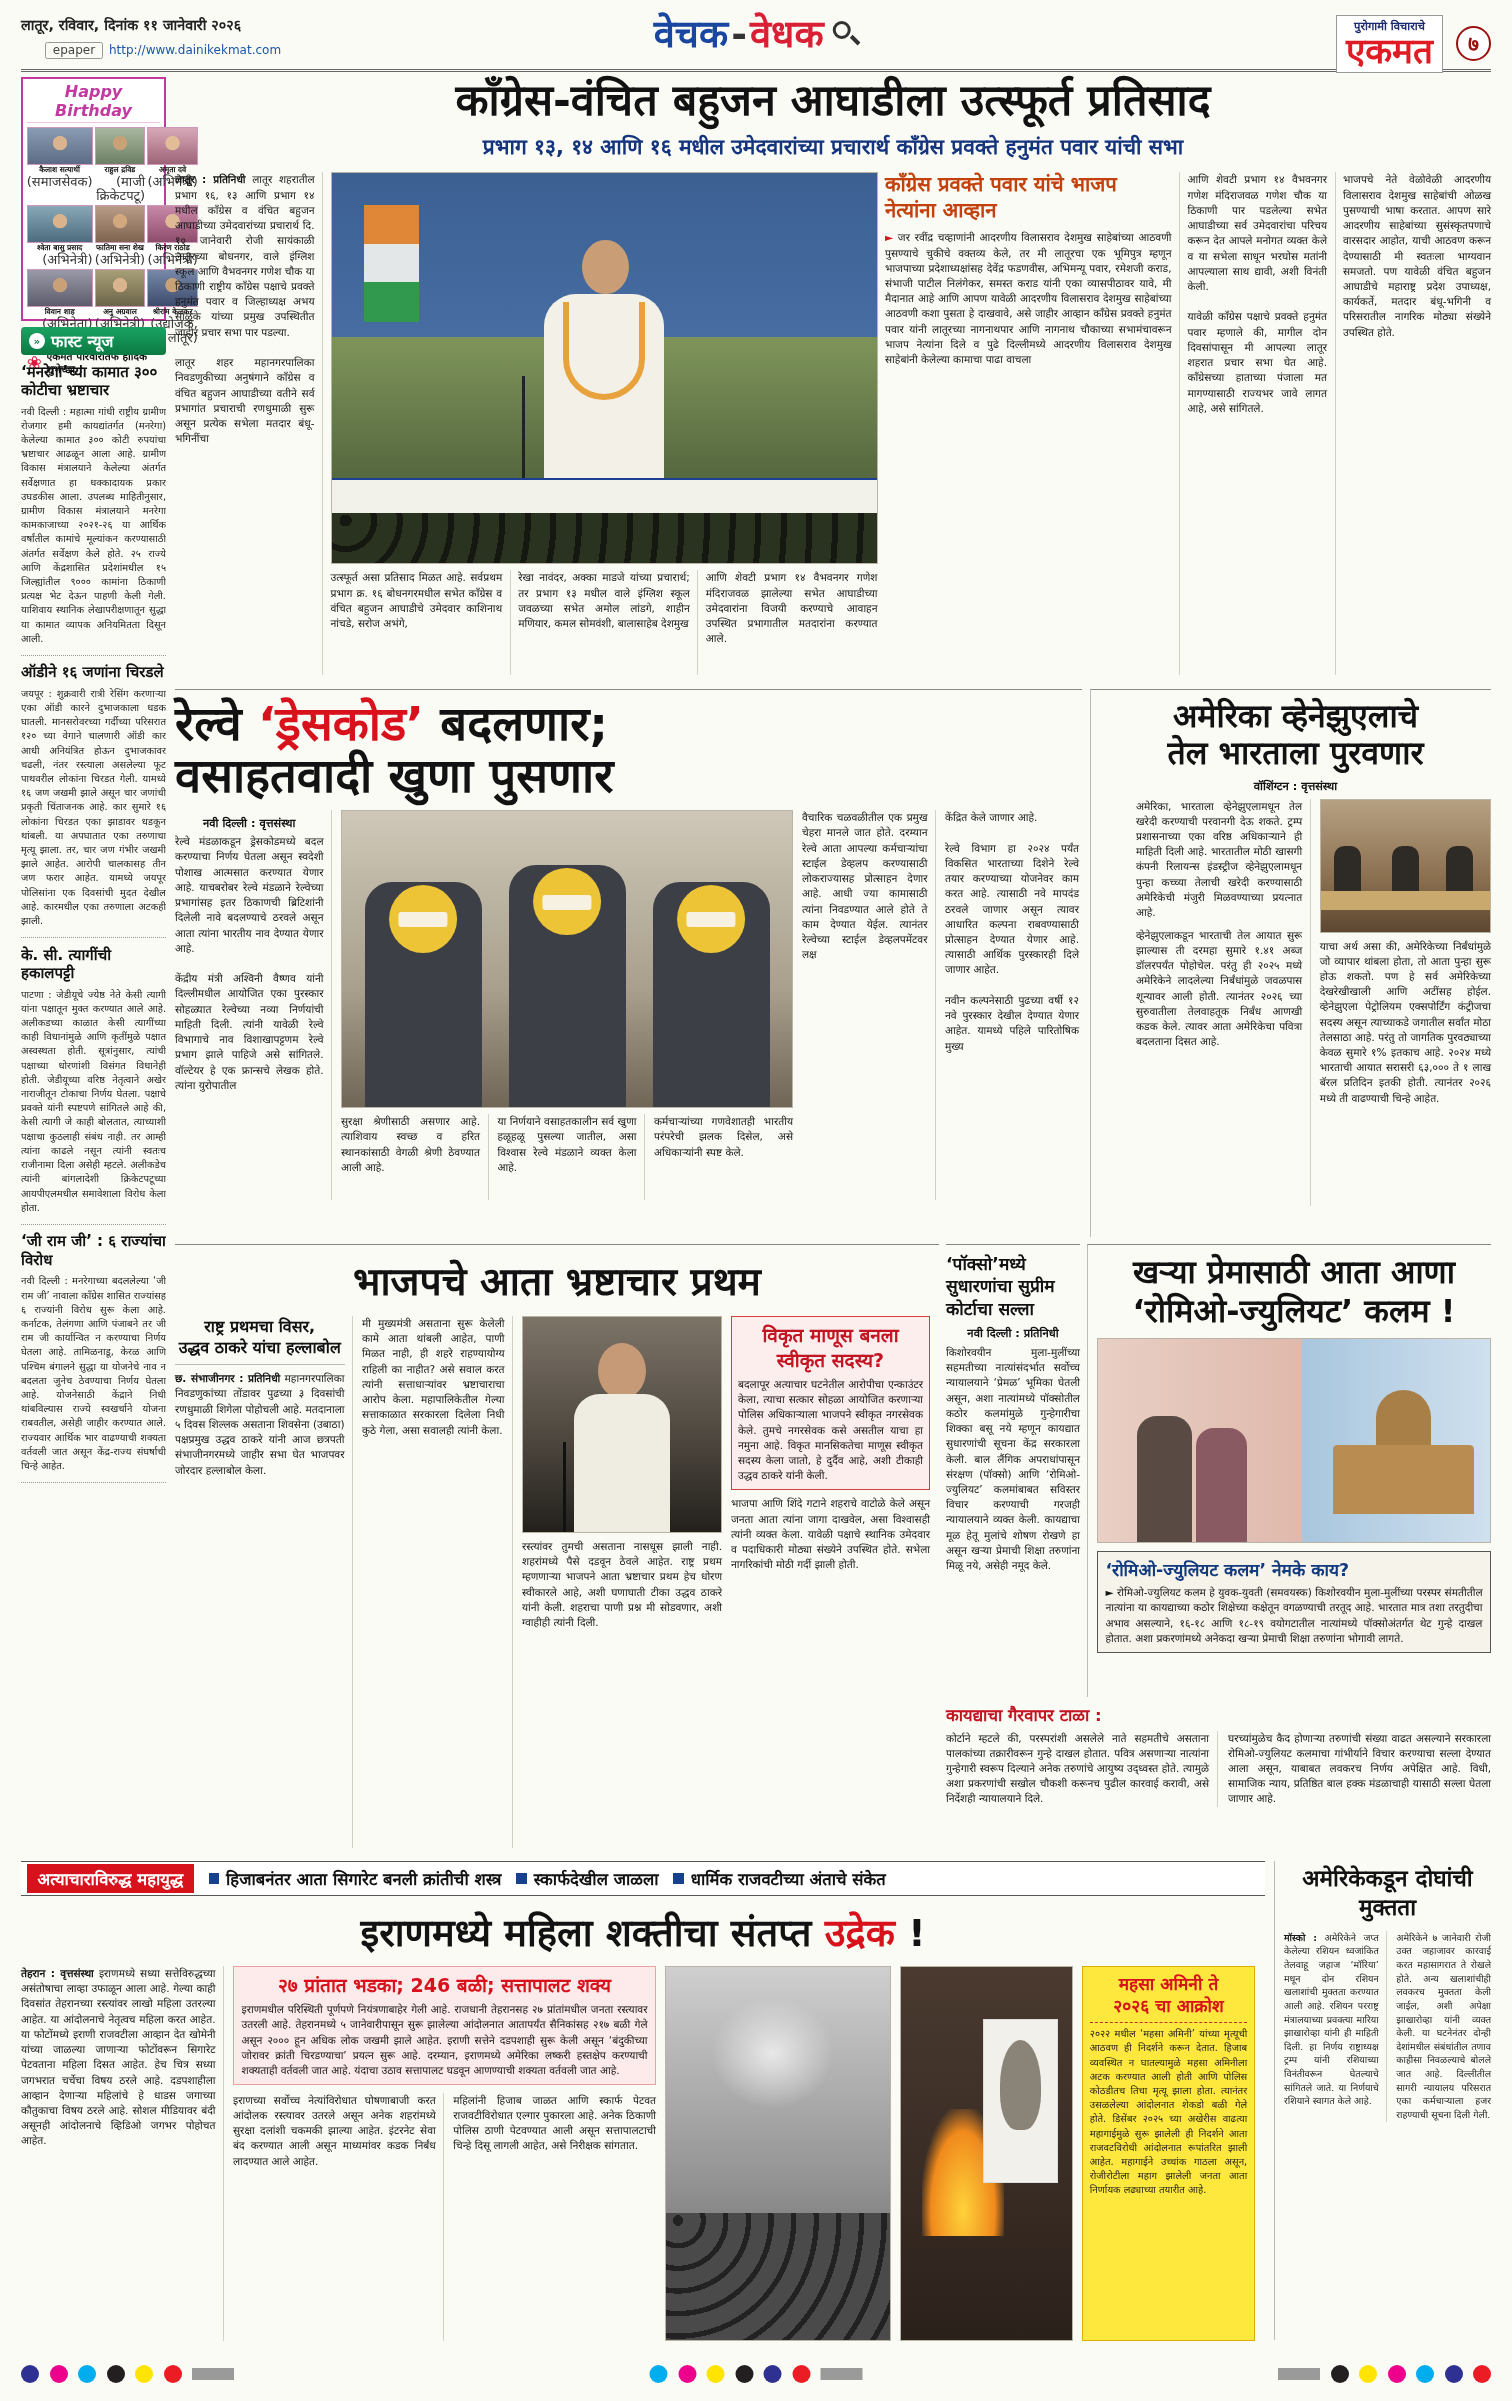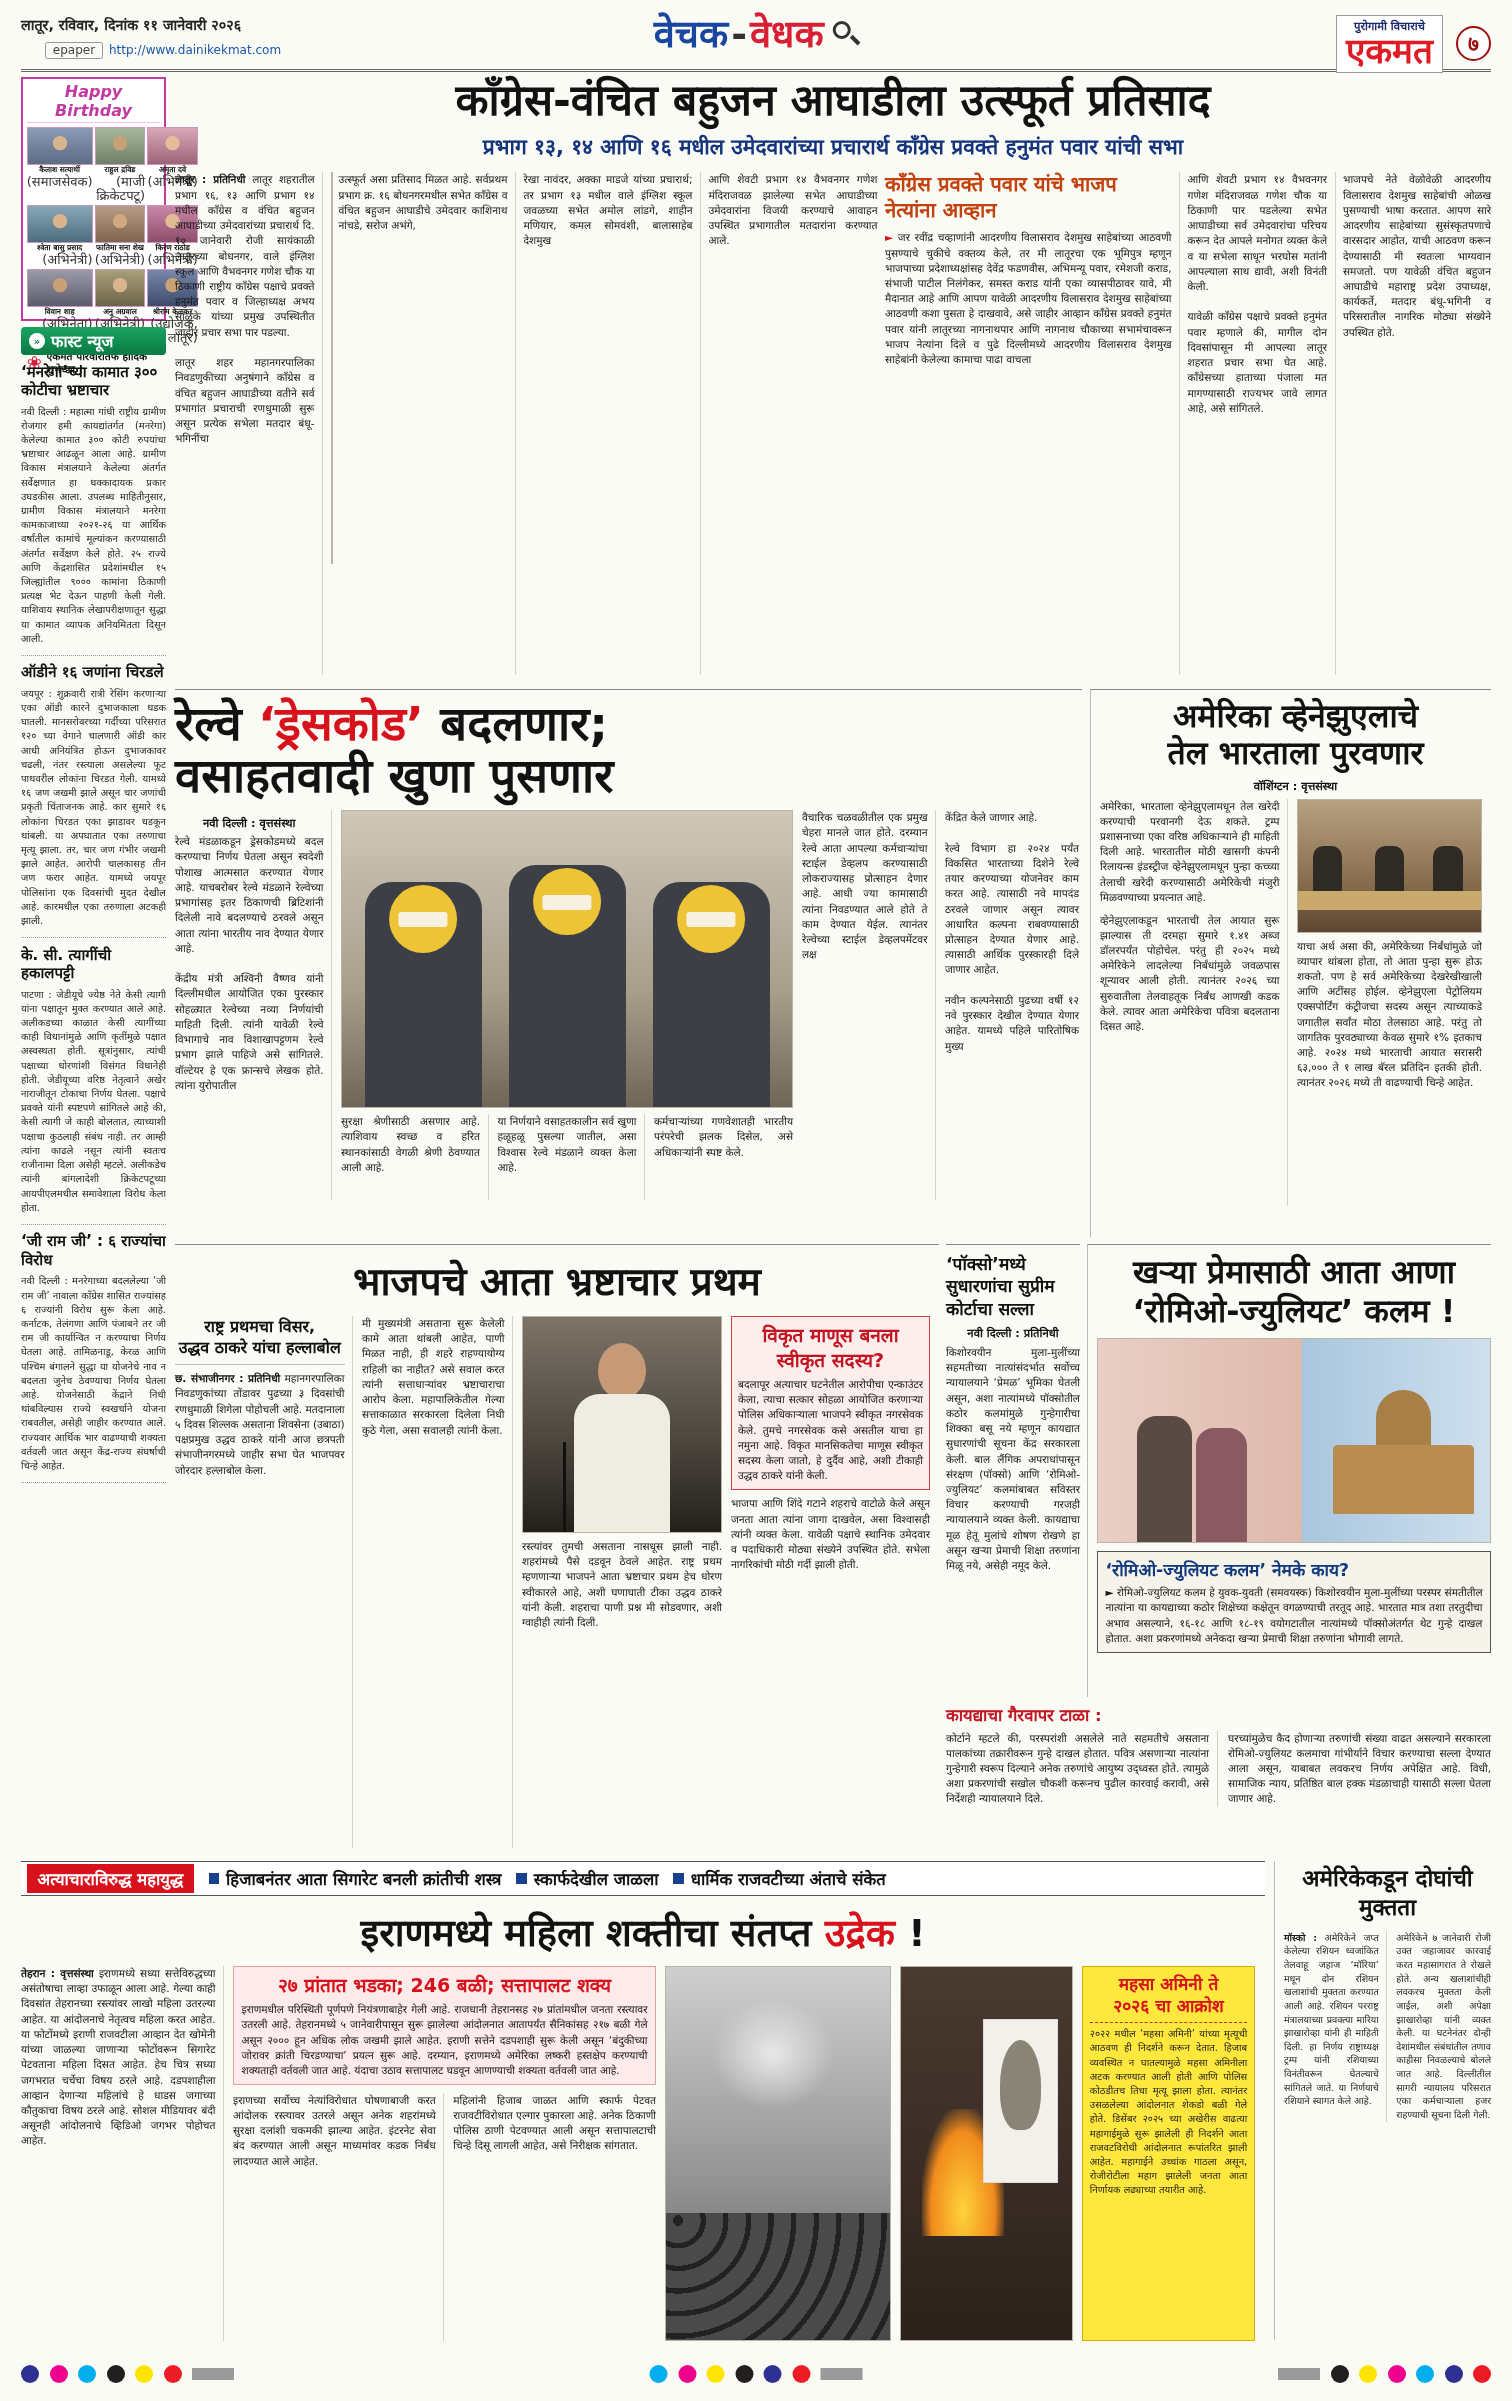--- a/index.html
+++ b/index.html
@@ -52,21 +52,21 @@
 .fast-hd{display:flex;align-items:center;gap:6px;background:linear-gradient(#1aa362,#0b7a43);color:#fff;font-weight:800;font-size:16px;padding:3px 7.5px;border-radius:3.8px;}
 .fast-ic{width:16.6px;height:16.6px;border-radius:50%;background:#fff;color:#0b7a43;display:flex;align-items:center;justify-content:center;font-size:9.8px;font-weight:800;}
 .fitem{border-bottom:0.8px dotted #999;padding:7.5px 0 9px;}
 .fhl{font-size:15px;font-weight:800;line-height:1.25;margin-bottom:4.5px;}
 
 .lead{position:absolute;left:175px;top:77px;width:1316px;height:605px;}
 .lead-h{text-align:center;font-size:43px;font-weight:800;line-height:1.08;}
 .lead-sub{text-align:center;font-size:21px;color:#14357d;font-weight:800;margin-top:9px;}
 .lead-row{display:flex;gap:7.5px;margin-top:12px;height:503px;}
 .lc1{width:148px;}
-.lmid{width:547px;display:flex;flex-direction:row;gap:6px;}
+.lmid{width:547px;display:flex;flex-direction:column;gap:6px;}
 .caps{display:flex;gap:7.5px;flex:1;}
 .caps p{flex:1;}
 .lchal{width:295px;}
 .chal-t{color:#c2410c;font-size:20.3px;font-weight:700;line-height:1.28;margin-bottom:6px;}
 .arr{color:#d8121c;font-weight:800;}
 .lc2,.lc3{width:148px;}
 .ph-rally{height:392px;background:linear-gradient(180deg,#8fa86e,#7b9158 45%,#55683f 78%,#333f28);}
 .r-banner{position:absolute;inset:0 0 auto 0;height:42%;background:linear-gradient(180deg,#274e9b,#3a63b5);opacity:.8;}
 .r-flag{position:absolute;left:6%;top:8%;width:10%;height:30%;background:linear-gradient(#f08a2c 33%,#f5f5f0 33% 66%,#2f9e44 66%);opacity:.9;}
 .r-person{position:absolute;left:39%;top:31%;width:22%;height:58%;background:#f3f0e8;border-radius:32px 32px 0 0;}
@@ -87,21 +87,21 @@
 .rbot p{flex:1;}
 .ph-rail{height:298px;background:linear-gradient(180deg,#cfc8b8,#a89f8c 60%,#6f6657);}
 .rp{position:absolute;bottom:0;width:26%;height:76%;background:#3c3f46;border-radius:27px 27px 0 0;}
 .rp::before{content:"";position:absolute;left:50%;transform:translateX(-50%);top:3px;width:58%;aspect-ratio:1/1;background:#eec437;border-radius:50%;}
 .rp::after{content:"";position:absolute;left:50%;transform:translateX(-50%);top:30px;width:42%;height:15px;background:#f7f1e2;border-radius:3px;}
 .rp1{left:5%;}.rp2{left:37%;height:82%;}.rp3{left:69%;}
 
 .ven{position:absolute;left:1090px;top:689px;width:401px;height:548px;border-top:1.5px solid #888;border-left:0.8px solid #bbb;padding:7.5px 0 0 9px;}
 .ven-h{font-size:32px;font-weight:800;text-align:center;line-height:1.18;}
 .ven-row{display:flex;gap:9px;margin-top:6px;height:407px;}
-.vc1{width:188px;}
+.vc1{width:188px;margin-left:36px;}
 .vstack{width:185px;display:flex;flex-direction:column;gap:6px;}
 .ph-ven{height:134px;background:linear-gradient(180deg,#b7a183,#8a6f4f 60%,#5d4731);}
 .v-table{position:absolute;left:0;right:0;bottom:16%;height:15%;background:#caa96f;}
 .v-fig{position:absolute;bottom:31%;width:16%;height:34%;background:#2e2a26;border-radius:10.5px 10.5px 0 0;}
 .vf1{left:8%;}.vf2{left:42%;}.vf3{left:74%;}
 
 .bjp{position:absolute;left:175px;top:1244px;width:764px;height:611px;border-top:1.5px solid #888;padding-top:7.5px;}
 .bjp-h{text-align:center;font-size:39px;font-weight:800;}
 .bjp-row{display:flex;gap:9px;margin-top:10.5px;height:532px;}
 .bk{width:178px;}

